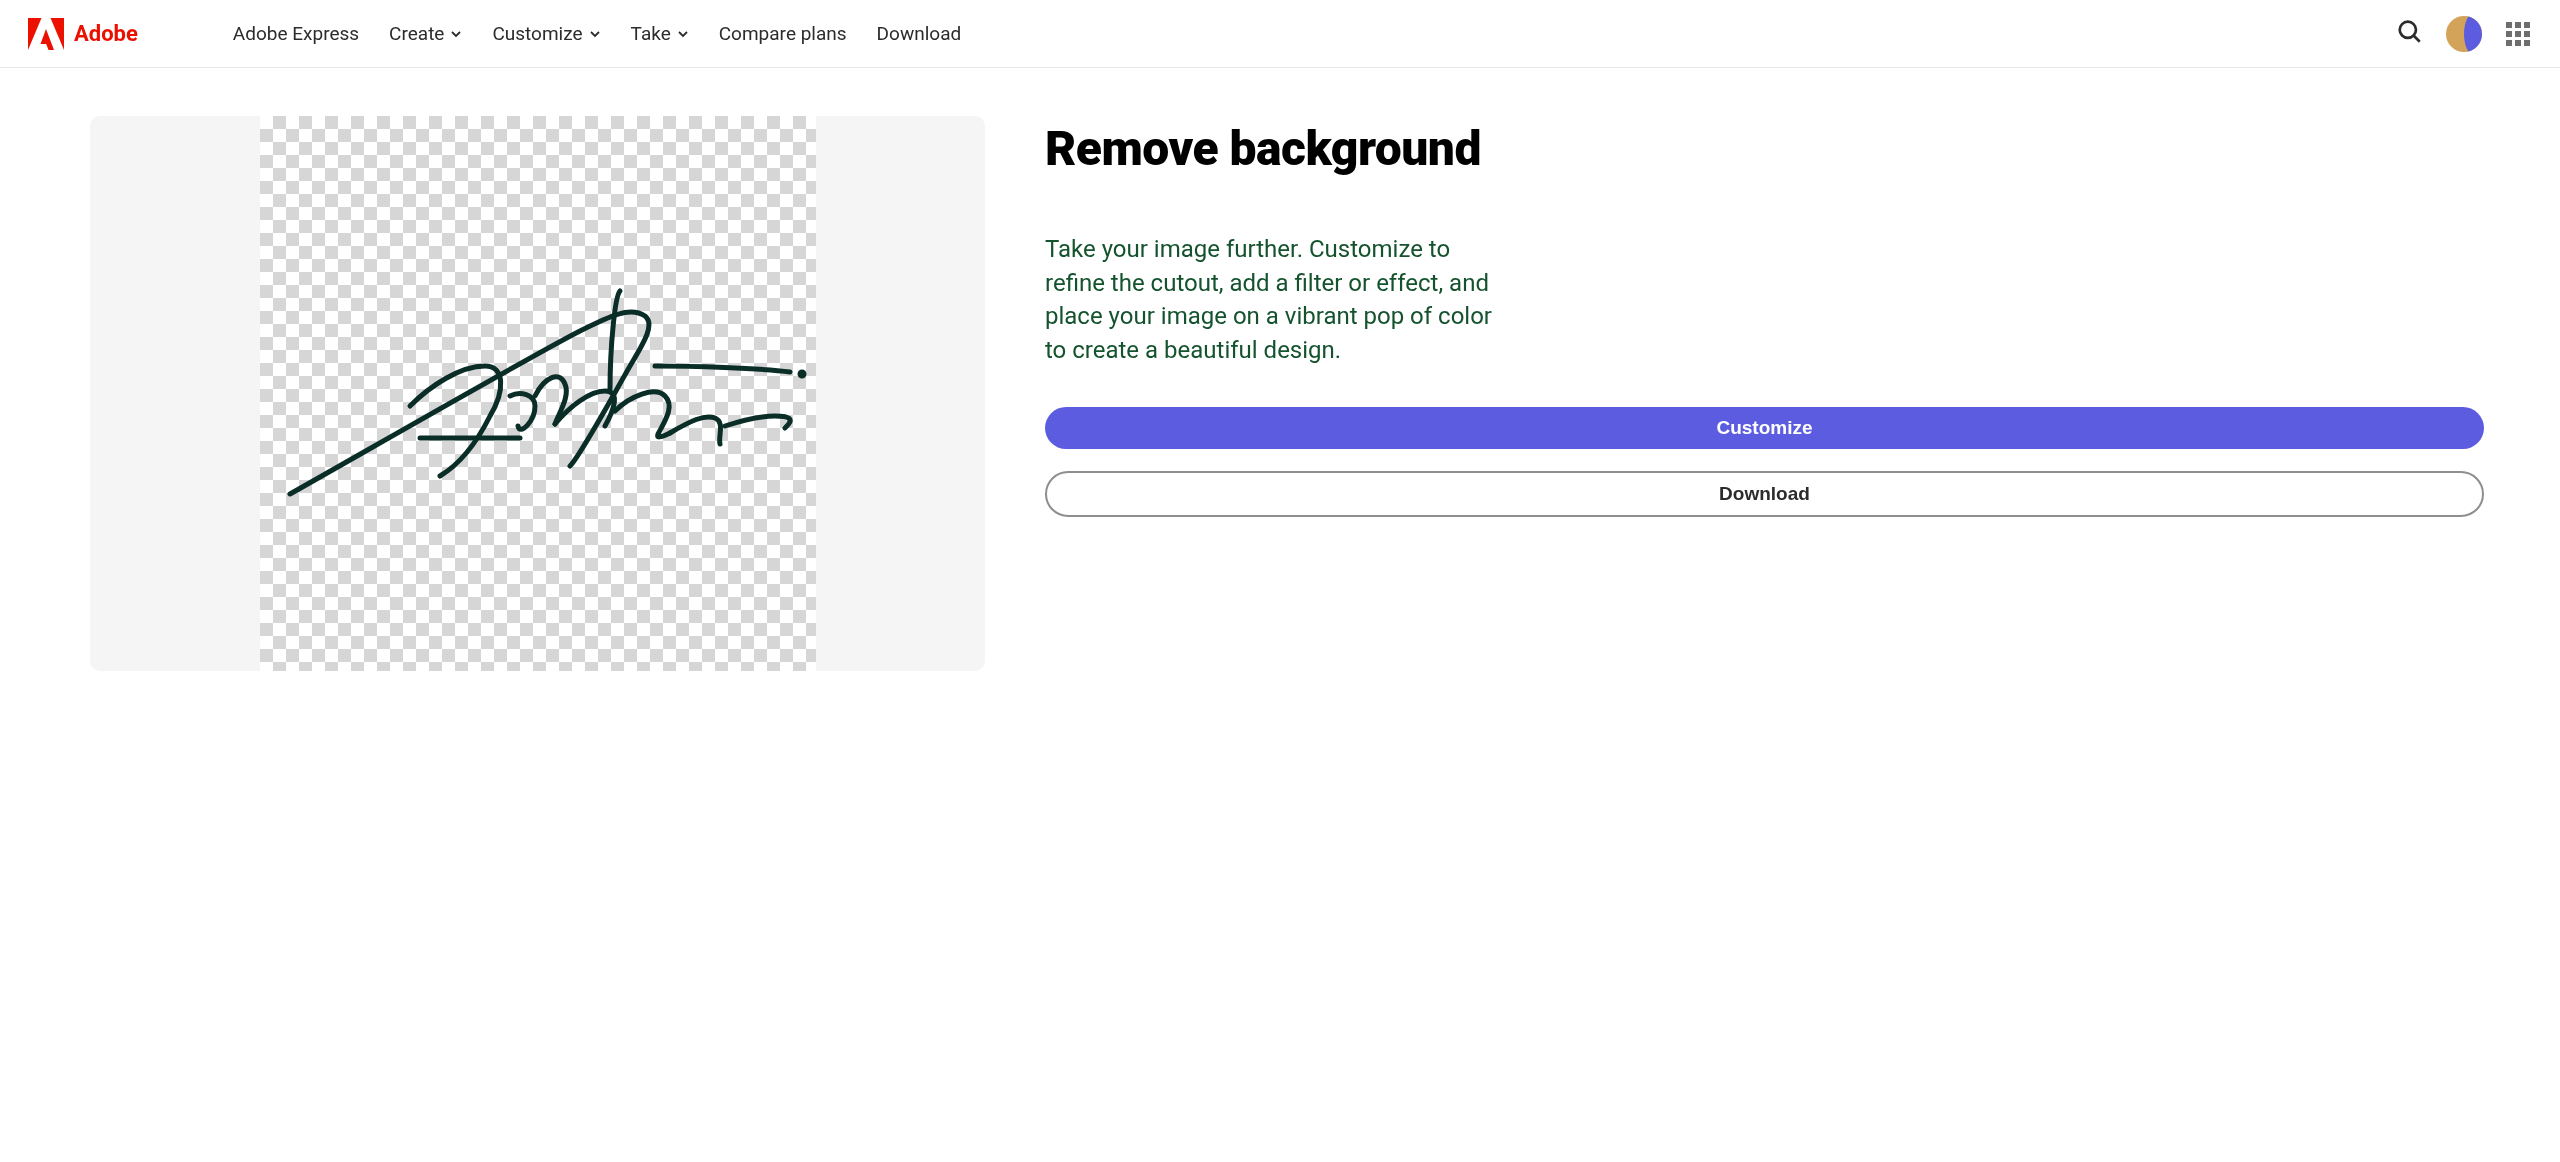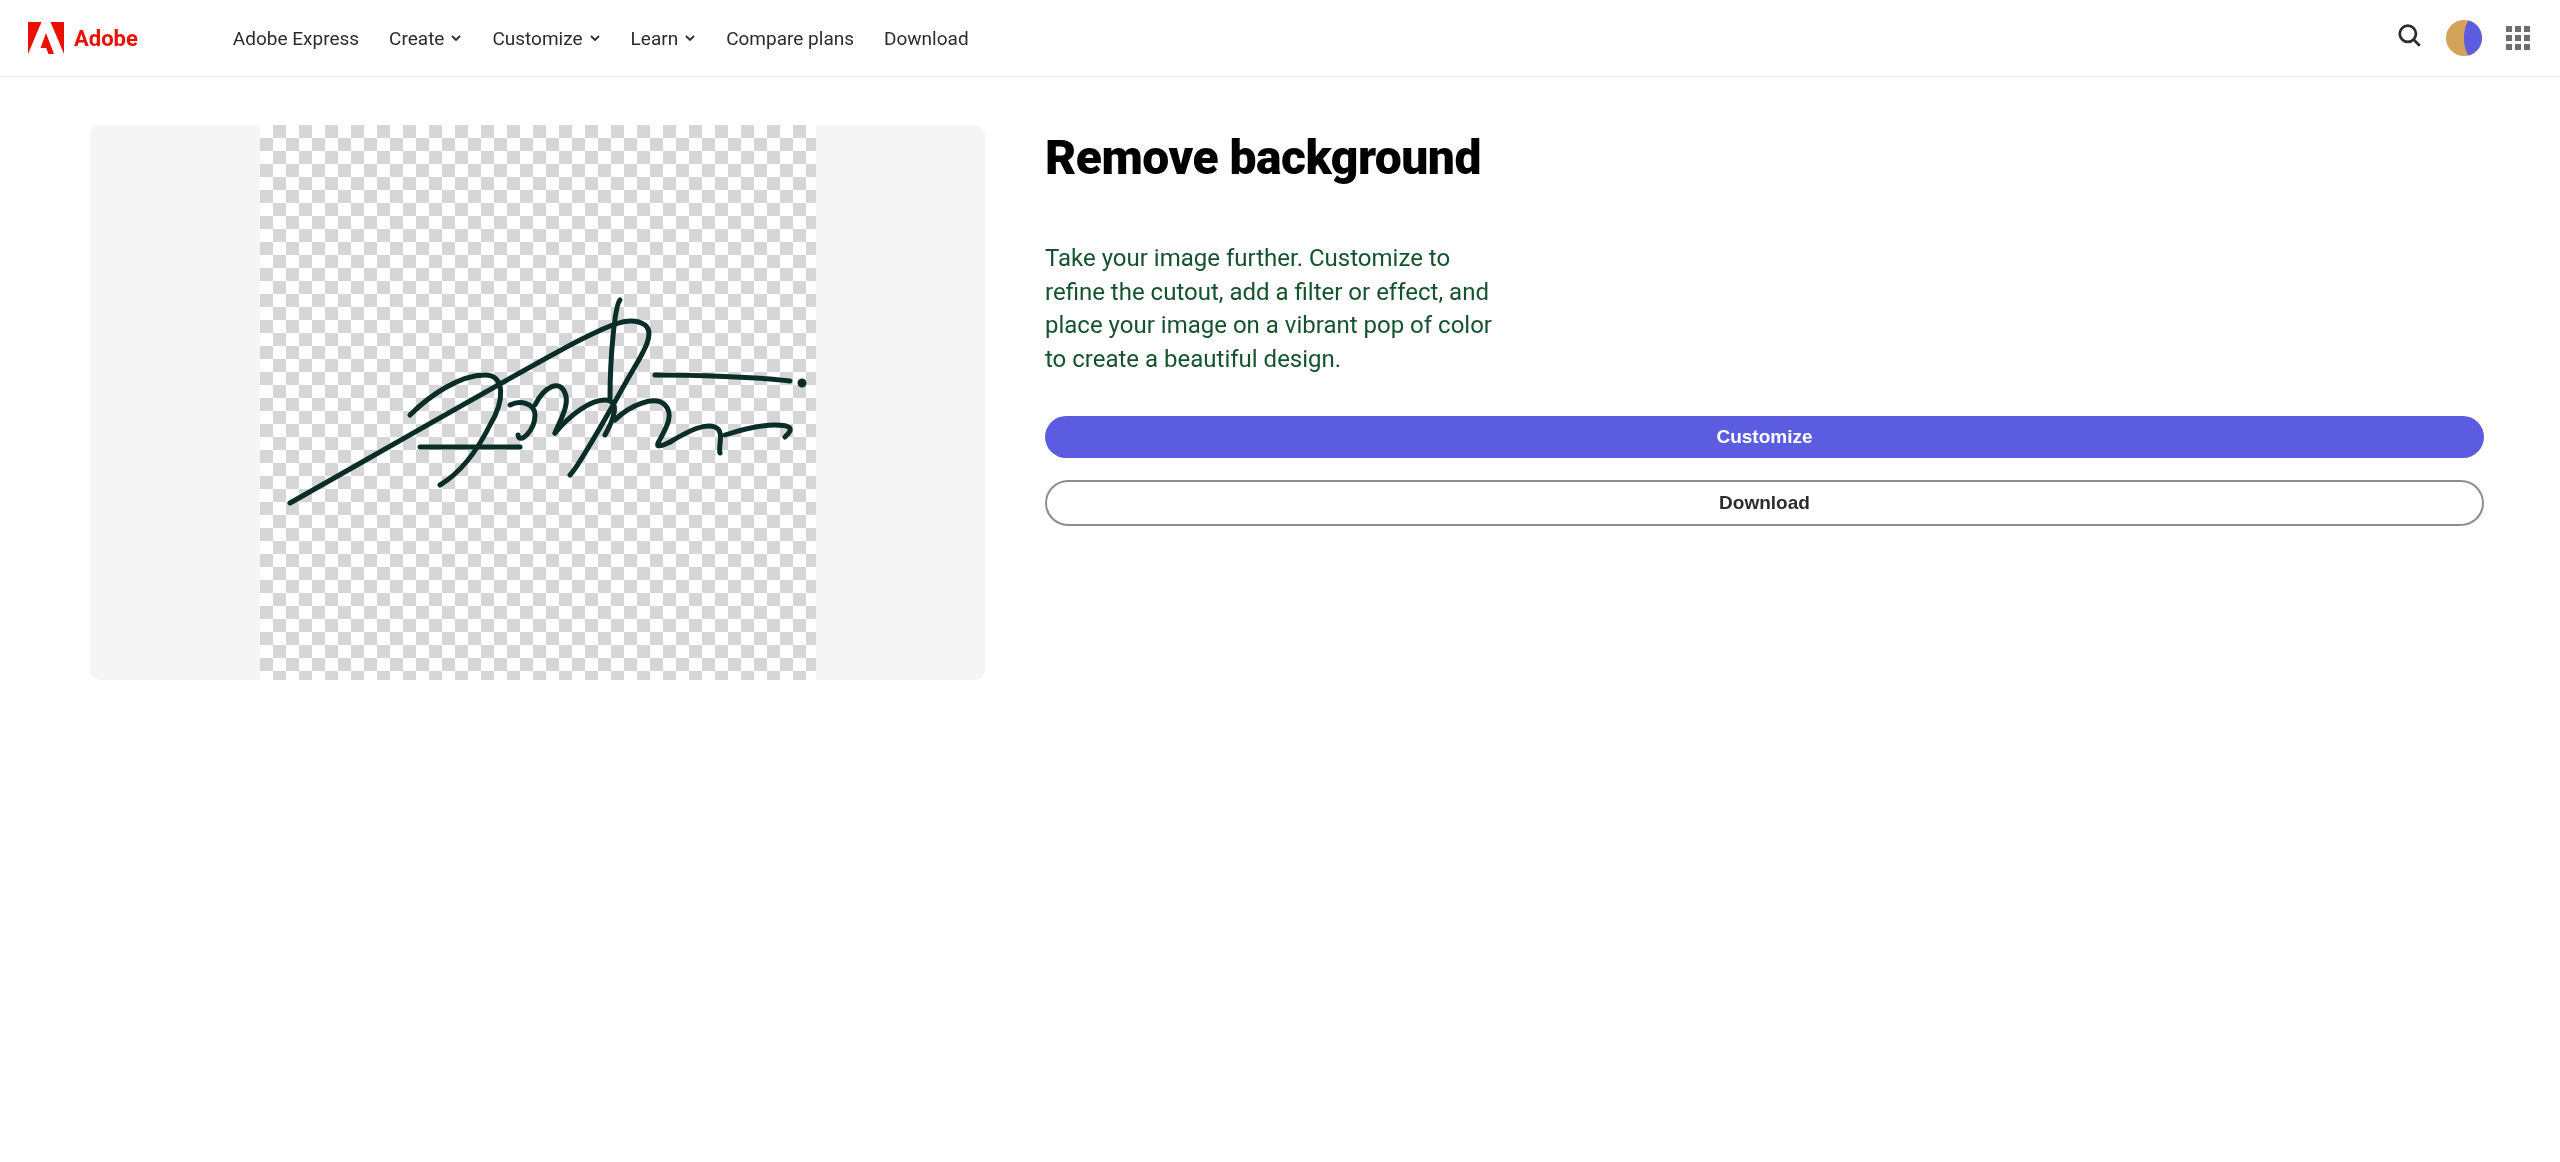--- a/index.html
+++ b/index.html
@@ -2,21 +2,21 @@
 <html><head>
   <meta charset="utf-8">
   <style>
     * { margin: 0; padding: 0; box-sizing: border-box; }
     body { font-family: -apple-system, BlinkMacSystemFont, 'Segoe UI', Roboto, Helvetica, Arial, sans-serif; background: #fff; color: #2c2c2c; }
     
     .header {
       display: flex;
       align-items: center;
       padding: 0 28px;
-      height: 77px;
+      height: 68px;
       border-bottom: 1px solid #e6e6e6;
     }
     
     .logo-area {
       display: flex;
       align-items: center;
       gap: 10px;
       margin-right: 50px;
     }
     
@@ -188,21 +188,21 @@
     </div>
     <div class="nav-item">
       <span>Customize</span>
       <span class="chev">
           <svg viewBox="0 0 12 12" width="12" height="12">
             <path d="M2 4 L6 8 L10 4" stroke="#2c2c2c" stroke-width="1.8" fill="none"></path>
           </svg>
         </span>
     </div>
     <div class="nav-item">
-      <span>Learn</span>
+      <span>Take</span>
       <span class="chev">
           <svg viewBox="0 0 12 12" width="12" height="12">
             <path d="M2 4 L6 8 L10 4" stroke="#2c2c2c" stroke-width="1.8" fill="none"></path>
           </svg>
         </span>
     </div>
     <div class="nav-item">
       <span>Compare plans</span>
     </div>
     <div class="nav-item">

